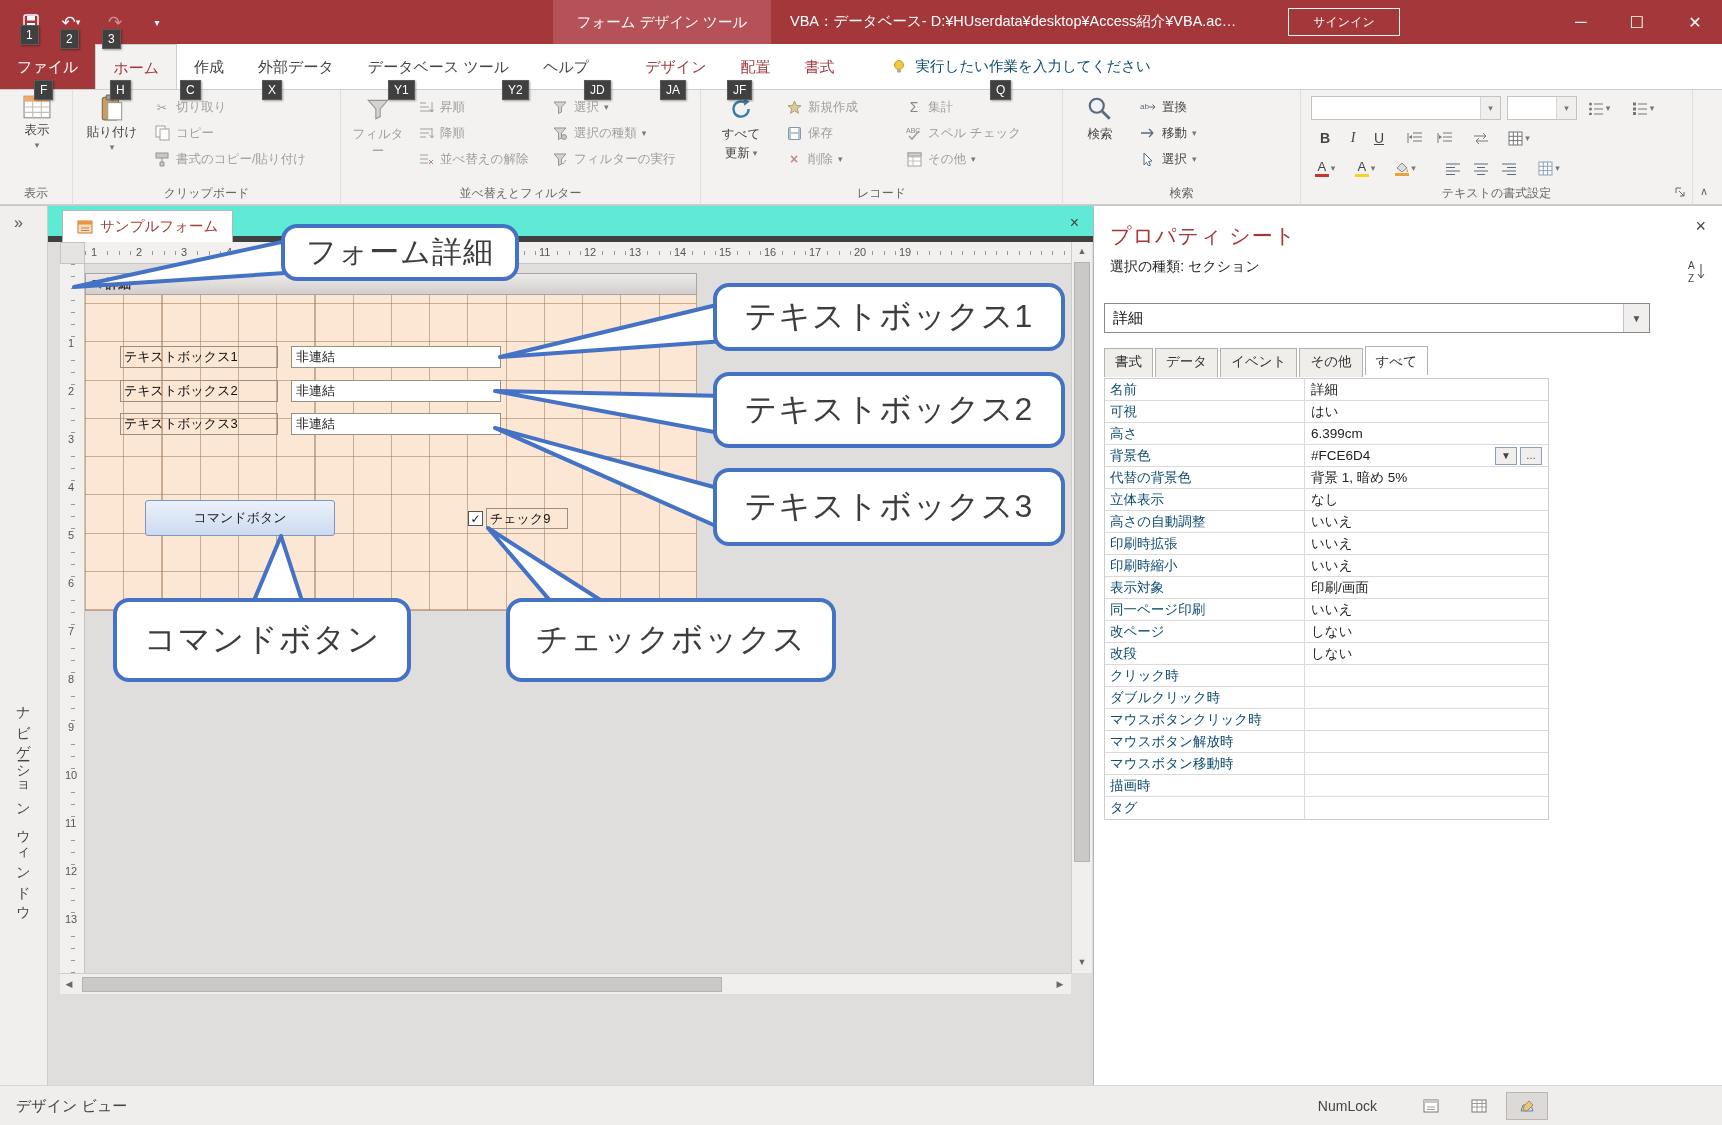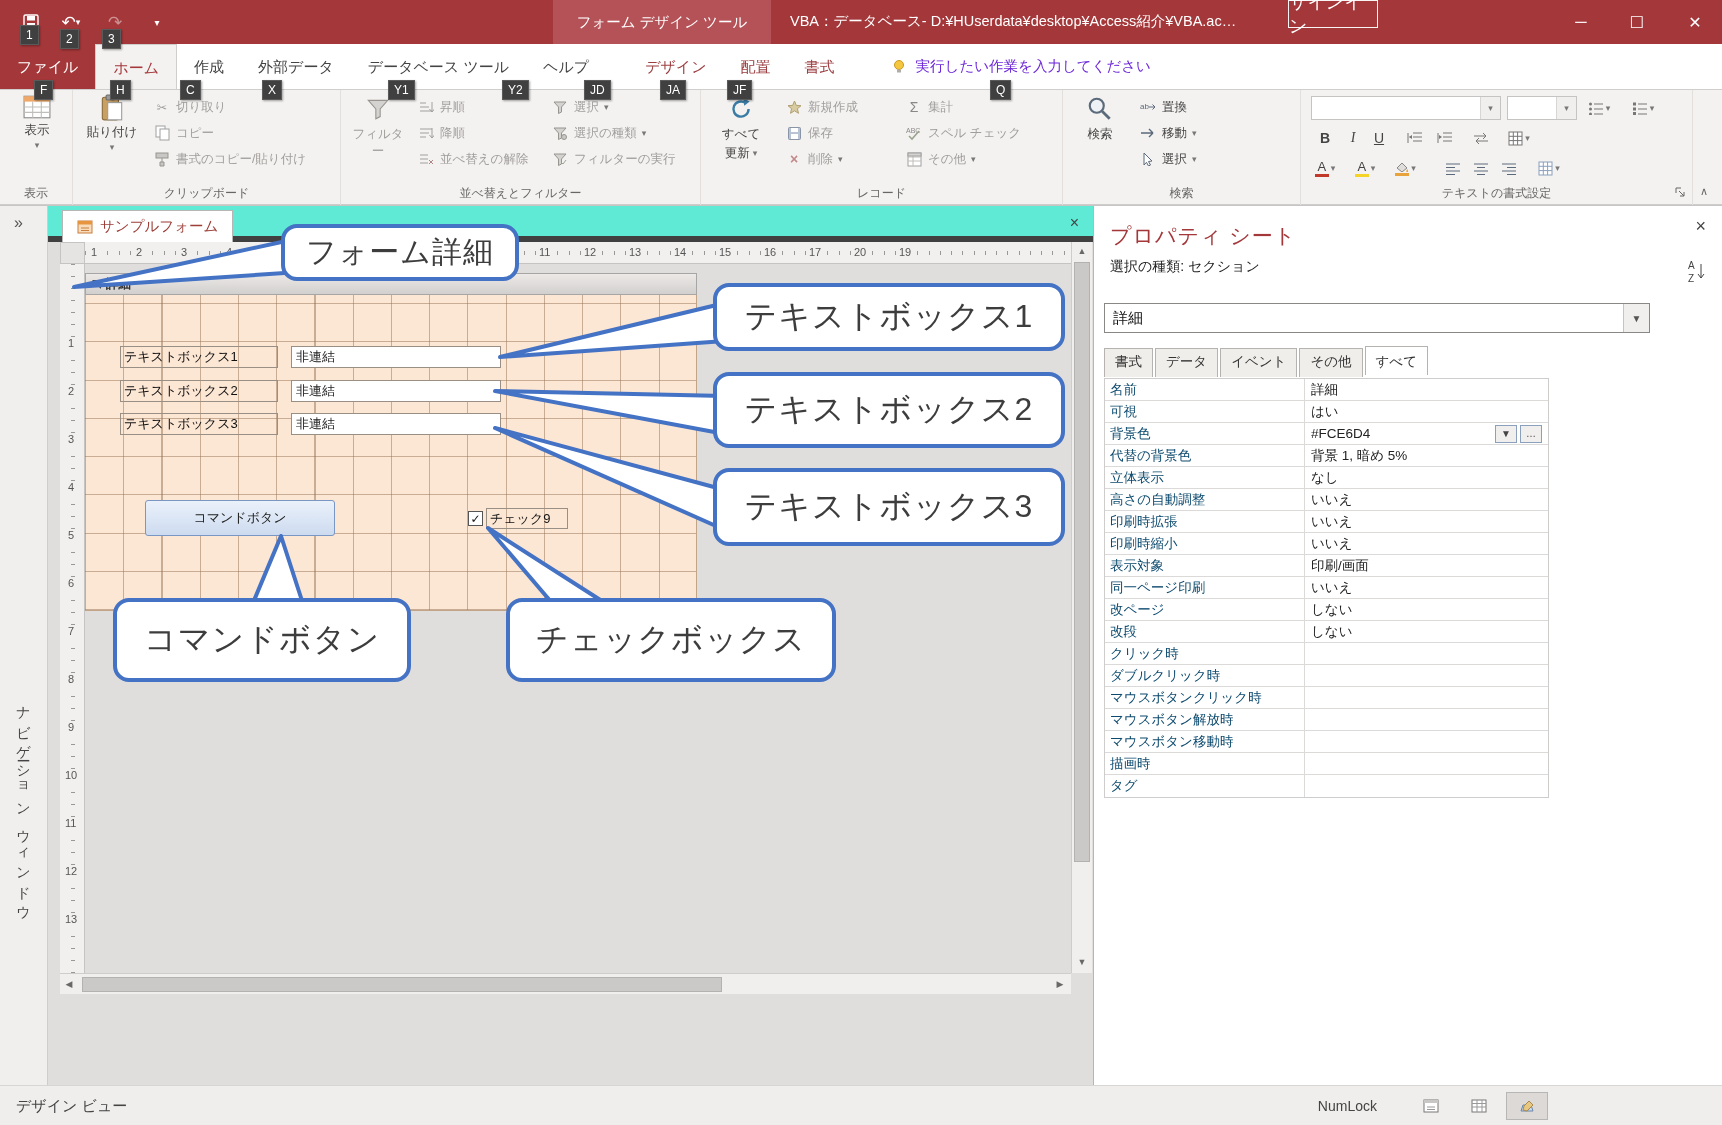--- a/index.html
+++ b/index.html
@@ -4,31 +4,31 @@
 <style>
 *{box-sizing:border-box;margin:0;padding:0}
 body{font-family:"Liberation Sans","DejaVu Sans",sans-serif;background:#888}
 .app{position:relative;width:1722px;height:1125px;background:#fff;overflow:hidden;color:#333;font-size:14px}
 .abs{position:absolute}
 
 .titlebar{position:absolute;left:0;top:0;width:100%;height:44px;background:#A4373A;color:#fff}
 .qbtn{position:absolute;top:7px;width:34px;height:30px;display:flex;align-items:center;justify-content:center;font-size:17px;color:#fff}
 .ctxgroup{position:absolute;left:553px;top:0;width:218px;height:44px;background:#b55257;display:flex;align-items:center;justify-content:center;font-size:14.5px}
 .wintitle{position:absolute;left:790px;top:12px;font-size:14.5px;white-space:nowrap}
-.signin{position:absolute;left:1288px;top:0;width:90px;height:28px;border:1px solid rgba(255,255,255,.95);display:flex;align-items:center;justify-content:center;font-size:18px}
+.signin{position:absolute;left:1288px;top:8px;width:112px;height:28px;border:1px solid rgba(255,255,255,.95);display:flex;align-items:center;justify-content:center;font-size:12px}
 .winbtn{position:absolute;top:0;width:50px;height:44px;display:flex;align-items:center;justify-content:center;font-size:16px;color:#fff}
 
 .kt{position:absolute;z-index:70;background:#404040;color:#fff;font-size:12px;line-height:1;padding:3px 5px;border:1px solid #5a5a5a;box-shadow:1px 1px 2px rgba(0,0,0,.35)}
 
 .rtabs{position:absolute;left:0;top:44px;width:100%;height:46px;background:#fff;border-bottom:1px solid #d0cecc;display:flex;align-items:stretch}
 .rtab{padding:0 17px;line-height:45px;font-size:15px;color:#444;white-space:nowrap}
 .rtab.file{background:#A4373A;color:#fff}
 .rtab.active{background:#f4f2f0;color:#A4373A;border:1px solid #d0cecc;border-bottom:none}
 .rtab.ctx{color:#9c3d40}
-.tellme{display:flex;align-items:center;gap:8px;margin-left:38px;color:#6d28d9;font-size:14.5px}
+.tellme{display:flex;align-items:center;gap:8px;margin-left:38px;color:#0c4a6e;font-size:14.5px}
 
 .ribbon{position:absolute;left:0;top:90px;width:100%;height:115px;background:#f4f2f0;border-bottom:1px solid #cfcdcb}
 .rgroup{position:absolute;top:0;height:115px;border-right:1px solid #e2dfdc}
 .glabel{position:absolute;bottom:3px;left:0;width:100%;text-align:center;font-size:12px;color:#666;white-space:nowrap}
 .bigbtn{position:absolute;top:4px;display:flex;flex-direction:column;align-items:center;gap:2px;font-size:12.5px;color:#444;text-align:center}
 .caret{font-size:9px;color:#777;line-height:1}
 .col{position:absolute;top:4px}
 .srow{display:flex;align-items:center;height:26px;gap:5px;padding:0 4px;font-size:12.5px;color:#444;white-space:nowrap}
 .dis{color:#a09e9c}
 .ic{width:18px;height:18px;display:inline-flex;align-items:center;justify-content:center;flex:none}
@@ -604,20 +604,24 @@
       <div class="pgrid">
         <div class="prow">
             <span class="plabel">名前</span>
             <span class="pvalue">詳細</span>
           </div>
         <div class="prow">
             <span class="plabel">可視</span>
             <span class="pvalue">はい</span>
           </div>
         <div class="prow">
+            <span class="plabel">高さ</span>
+            <span class="pvalue">6.399cm</span>
+          </div>
+        <div class="prow">
             <span class="plabel">背景色</span>
             <span class="pvalue">
               <span>#FCE6D4</span>
               <span style="margin-left:auto;display:inline-flex">
                 <span class="mini">▼</span>
                 <span class="mini">…</span>
               </span>
             </span>
           </div>
         <div class="prow">

